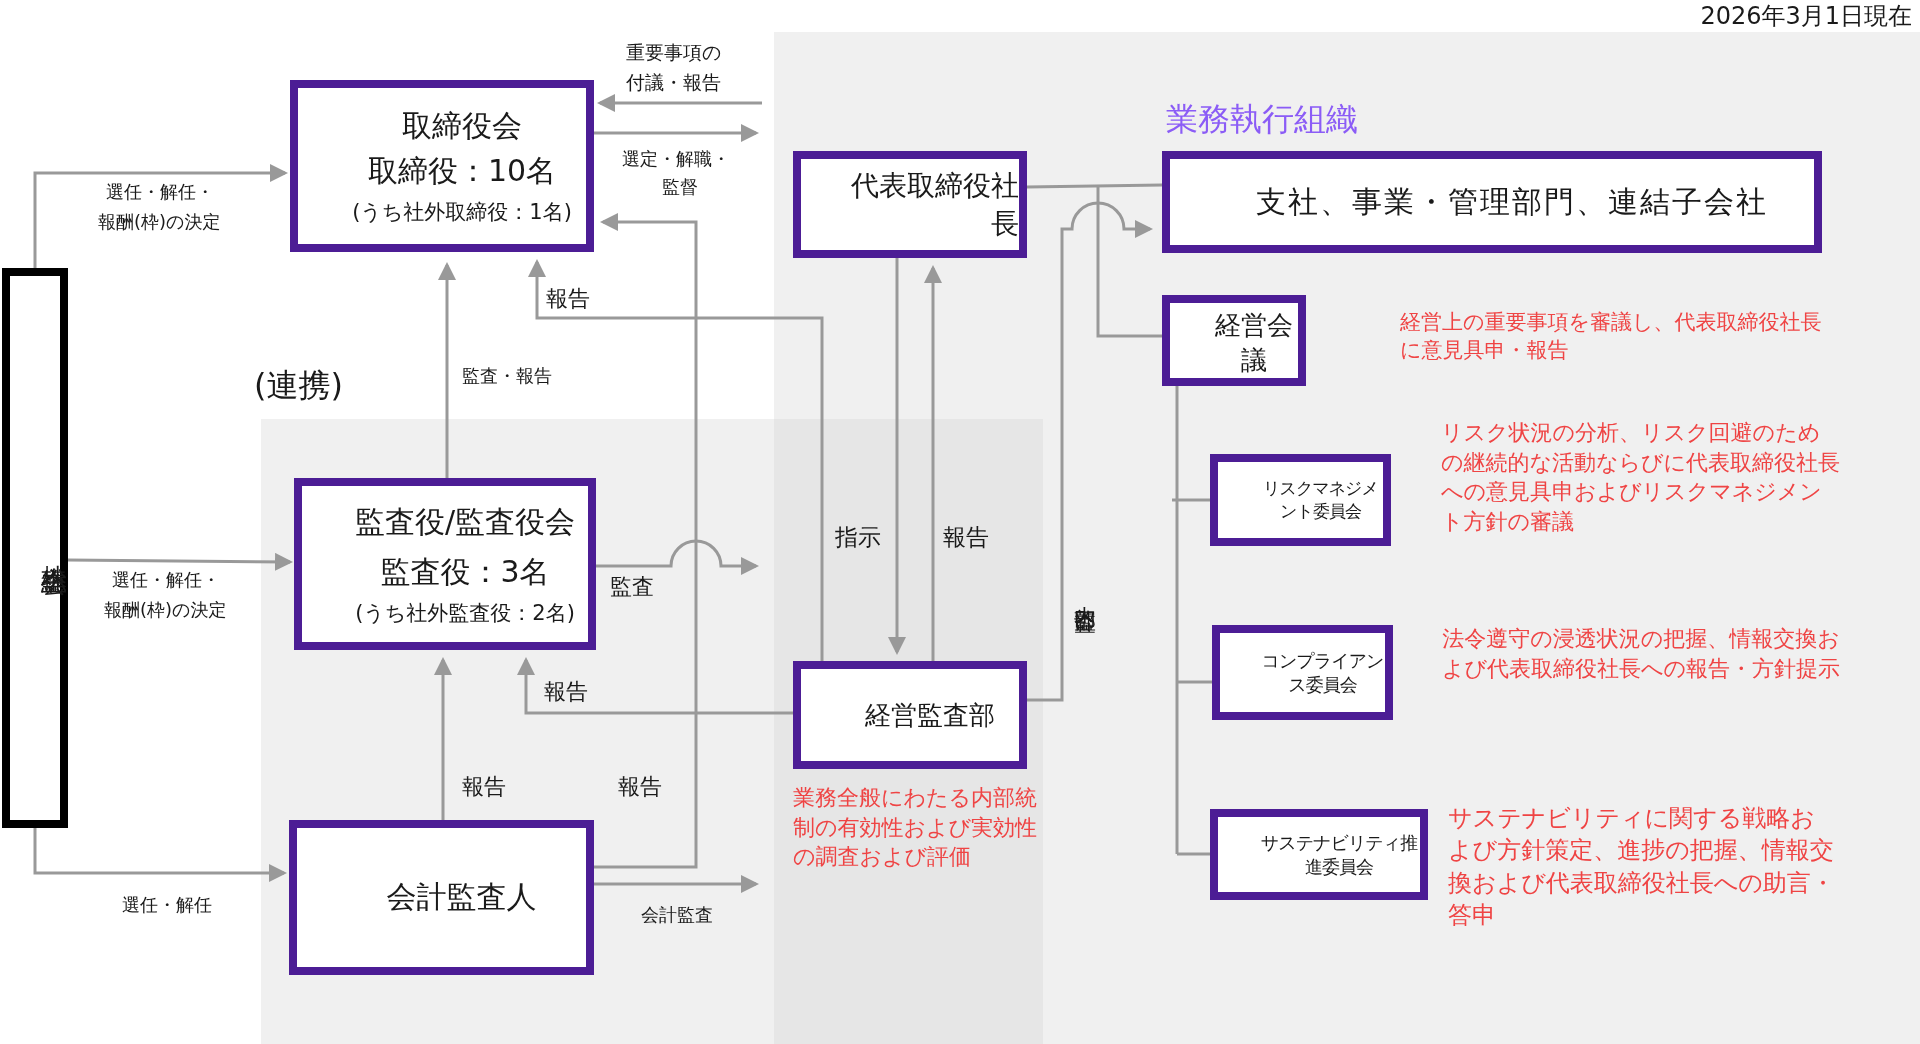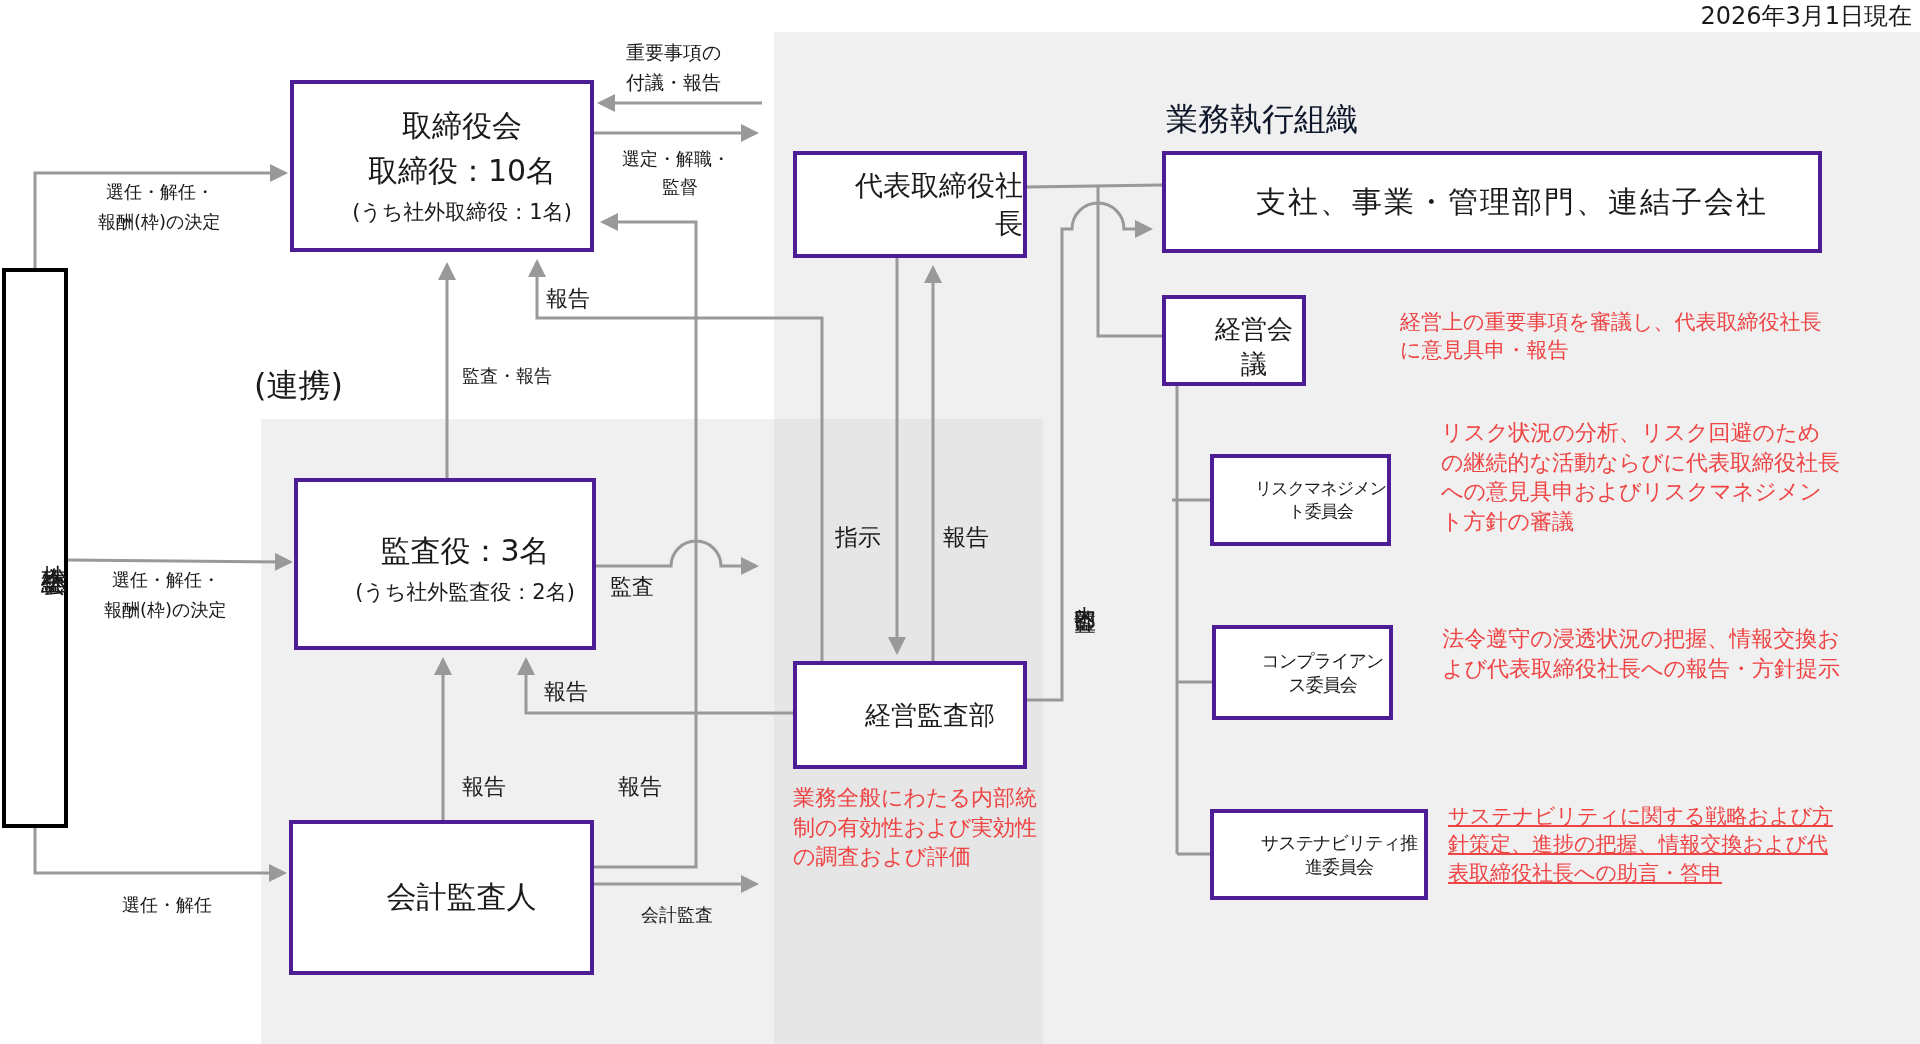--- a/index.html
+++ b/index.html
@@ -1,19 +1,19 @@
 <!DOCTYPE html>
 <html><head>
 <meta charset="utf-8">
 <style>
   html, body { margin:0; padding:0; }
   body { width:1920px; height:1044px; position:relative; overflow:hidden; background:#ffffff;
          font-family:"DejaVu Sans", sans-serif; color:#1a1a1a; }
   .region { position:absolute; }
-  .box { position:absolute; background:#ffffff; border:4px solid #4c1d95; box-sizing:border-box;
+  .box { position:absolute; background:#ffffff; border:8px solid #4c1d95; box-sizing:border-box;
          display:flex; flex-direction:column; align-items:center; justify-content:center; text-align:center;padding-left:40px; }
   .lbl { position:absolute; white-space:nowrap; color:#1a1a1a; }
   .desc { position:absolute; color:#ef4444; line-height:1.35; }
   svg.lines { position:absolute; left:0; top:0; }
   .vtext { writing-mode:vertical-rl; text-orientation:upright; letter-spacing:2px; }
 </style>
 </head>
 <body>
 
 <div class="region" style="left:774px;top:32px;width:1146px;height:1012px;background:#f0f0f0;"></div>
@@ -63,34 +63,35 @@
 
     <path d="M1177,386 L1177,854"></path>
     <path d="M1172,500 L1210,500"></path>
     <path d="M1177,682 L1212,682"></path>
     <path d="M1177,854 L1210,854"></path>
   </g>
 </svg>
 
 <div class="lbl" style="right:8px;top:0px;font-size:24px;">2026年3月1日現在</div>
 
-<div class="lbl" style="left:1166px;top:98px;font-size:32px;color:#0f172a;">業務執行組織</div>
+<div class="lbl" style="left:1166px;top:98px;font-size:32px;color:#8b5cf6;">業務執行組織</div>
 <div class="lbl" style="left:254px;top:364px;font-size:32px;">(連携)</div>
 
 <div class="box" style="left:2px;top:268px;width:66px;height:560px;border-color:#000;">
   <span class="vtext" style="font-size:26px;">株主総会</span>
 </div>
 
 <div class="box" style="left:290px;top:80px;width:304px;height:172px;">
   <div style="font-size:30px;">取締役会</div>
   <div style="font-size:30px;margin-top:4px;">取締役：10名</div>
   <div style="font-size:21px;margin-top:6px;">(うち社外取締役：1名)</div>
 </div>
 
 <div class="box" style="left:294px;top:478px;width:302px;height:172px;">
+  <div style="font-size:30px;">監査役/監査役会</div>
   <div style="font-size:30px;margin-top:9px;">監査役：3名</div>
   <div style="font-size:21px;margin-top:6px;">(うち社外監査役：2名)</div>
 </div>
 
 <div class="box" style="left:289px;top:820px;width:305px;height:155px;">
   <div style="font-size:30px;">会計監査人</div>
 </div>
 
 <div class="box" style="left:793px;top:151px;width:234px;height:107px;">
   <div style="font-size:28px;text-align:right;">代表取締役社長</div>
@@ -116,21 +117,21 @@
   <div style="font-size:18px;letter-spacing:-1px;">サステナビリティ推進委員会</div>
 </div>
 
 <div class="box" style="left:793px;top:661px;width:234px;height:108px;">
   <div style="font-size:26px;">経営監査部</div>
 </div>
 
 <div class="desc" style="left:1400px;top:308px;width:440px;font-size:21px;">経営上の重要事項を審議し、代表取締役社長に意見具申・報告</div>
 <div class="desc" style="left:1441px;top:418px;width:400px;font-size:22px;">リスク状況の分析、リスク回避のための継続的な活動ならびに代表取締役社長への意見具申およびリスクマネジメント方針の審議</div>
 <div class="desc" style="left:1441px;top:624px;width:400px;font-size:22px;text-align:center;">法令遵守の浸透状況の把握、情報交換および代表取締役社長への報告・方針提示</div>
-<div class="desc" style="left:1448px;top:802px;width:390px;font-size:21px;text-decoration:underline;">サステナビリティに関する戦略および方針策定、進捗の把握、情報交換および代表取締役社長への助言・答申</div>
+<div class="desc" style="left:1448px;top:802px;width:390px;font-size:24px;">サステナビリティに関する戦略および方針策定、進捗の把握、情報交換および代表取締役社長への助言・答申</div>
 <div class="desc" style="left:793px;top:783px;width:250px;font-size:22px;">業務全般にわたる内部統制の有効性および実効性の調査および評価</div>
 
 <div class="lbl" style="left:106px;top:180px;font-size:18px;">選任・解任・</div>
 <div class="lbl" style="left:98px;top:210px;font-size:18px;">報酬(枠)の決定</div>
 <div class="lbl" style="left:112px;top:568px;font-size:18px;">選任・解任・</div>
 <div class="lbl" style="left:104px;top:598px;font-size:18px;">報酬(枠)の決定</div>
 <div class="lbl" style="left:122px;top:893px;font-size:18px;">選任・解任</div>
 <div class="lbl" style="left:626px;top:40px;font-size:19px;">重要事項の</div>
 <div class="lbl" style="left:626px;top:70px;font-size:19px;">付議・報告</div>
 <div class="lbl" style="left:622px;top:147px;font-size:18px;">選定・解職・</div>

